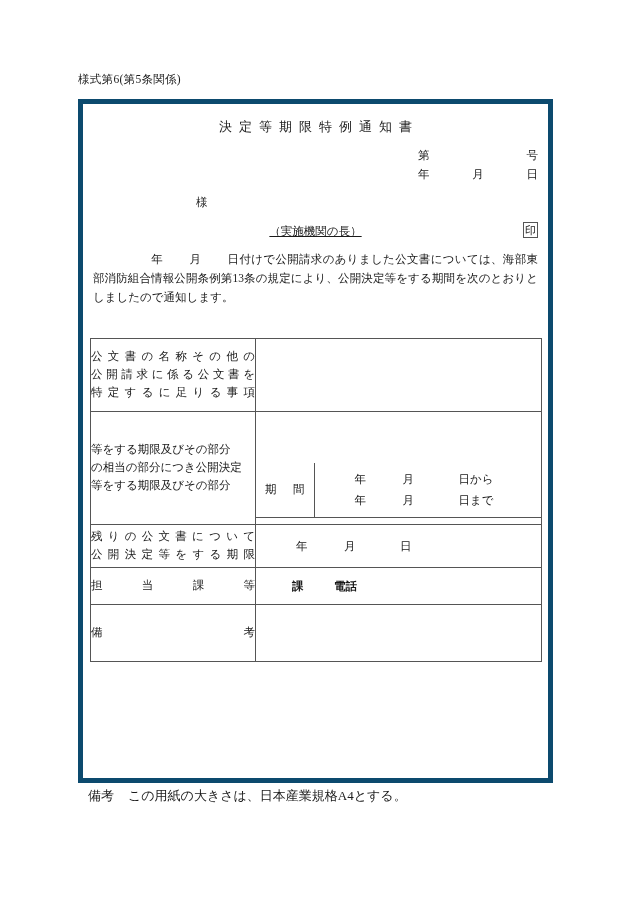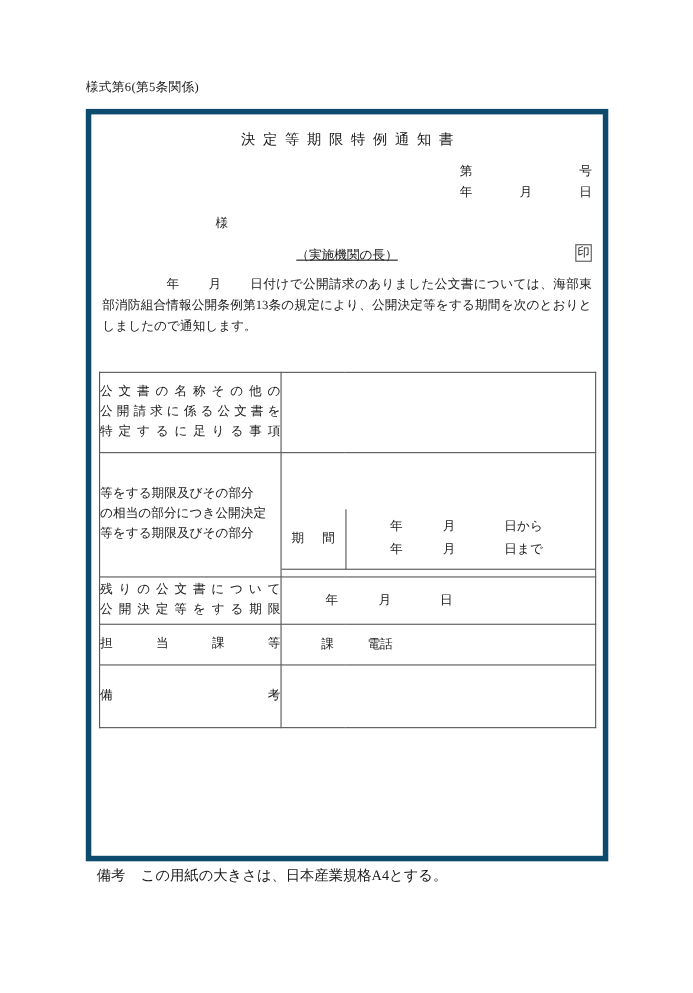--- a/index.html
+++ b/index.html
@@ -165,20 +165,21 @@
   .dateline .m { display: inline-block; width: 56px; }
   .sub-lbl {
     text-align: justify;
     text-justify: inter-character;
     text-align-last: justify;
     padding: 4px 9px;
   }
   .tankline {
     display: block;
     padding-left: 36px;
+    font-weight: bold;
   }
   .tankline .k { display: inline-block; width: 42px; }
 
   
   table.sub-table {
     width: 100%;
     border-collapse: collapse;
     table-layout: fixed;
     margin-top: 44px;
   }

